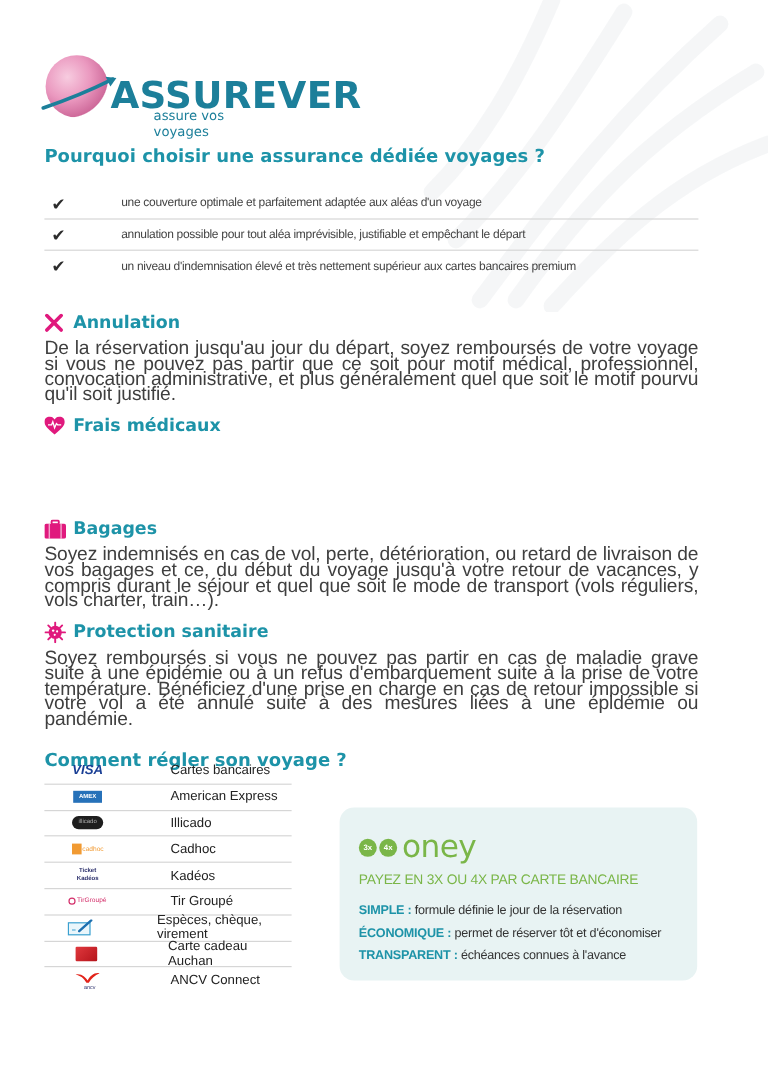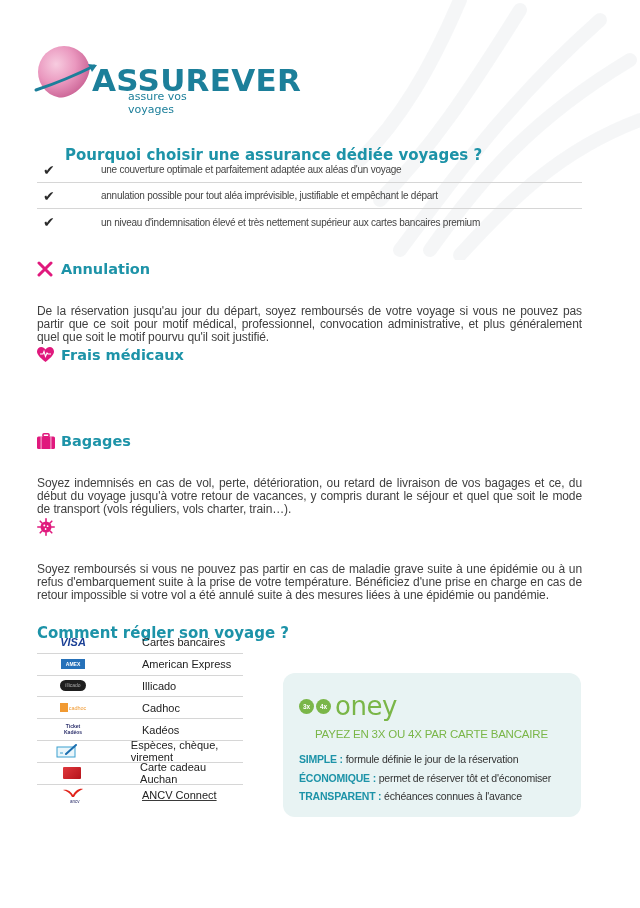--- a/index.html
+++ b/index.html
@@ -9,51 +9,51 @@
   .bg-leaf { position: absolute; right: 0; top: 0; width: 300px; height: 260px; pointer-events: none; opacity: 0.55; }
 
   .logo { position: absolute; left: 34px; top: 44px; width: 200px; height: 60px; }
   .logo-globe { position: absolute; left: 4px; top: 2px; width: 52px; height: 52px; border-radius: 50%;
     background: radial-gradient(circle at 35% 35%, #f6c6dc 0%, #e88db8 40%, #c9598f 70%, rgba(255,255,255,0) 72%); opacity: 0.9; }
   .logo-swoosh { position: absolute; left: 0; top: 14px; width: 80px; height: 40px; }
   .logo-name { position: absolute; left: 58px; top: 18px; font-size: 31px; font-weight: bold; color: #1c7f9a; letter-spacing: 0.3px; font-family: "DejaVu Sans", sans-serif; }
   .logo-tagline { position: absolute; left: 60px; top: 46px; font-size: 11px; color: #1c7f9a; font-family: "DejaVu Sans", sans-serif; margin-left: 34px; }
 
   .h-main { position: absolute; left: 37px; font-size: 15px; font-weight: bold; color: #1d93a8; font-family: "DejaVu Sans", sans-serif; }
-  .why-title { top: 146px; margin-left: 28px; }
+  .why-title { top: 121px; }
 
   .why-list { position: absolute; left: 37px; top: 157px; width: 545px; }
   .why-item { display: flex; align-items: center; height: 26px; border-bottom: 1px solid #d6d6d6; }
   .why-item:last-child { border-bottom: none; }
   .why-check { width: 28px; padding-left: 6px; font-size: 14px; color: #2c2c2c; }
   .why-text { font-size: 10px; color: #444; letter-spacing: -0.25px; padding-left: 36px; }
 
   .section { position: absolute; left: 37px; width: 545px; }
   .section-head { display: flex; align-items: center; height: 22px; }
   .section-icon { width: 24px; height: 20px; display: flex; align-items: center; justify-content: flex-start; }
   .section-title { font-size: 14.5px; font-weight: bold; color: #1d93a8; font-family: "DejaVu Sans", sans-serif; }
-  .section-body { margin-top: 25px; font-size: 12px; line-height: 12.8px; text-align: justify; color: #3f3f3f; letter-spacing: -0.1px; }
+  .section-body { margin-top: 5px; font-size: 16px; line-height: 12.8px; text-align: justify; color: #3f3f3f; letter-spacing: -0.1px; }
 
   .s1 { top: 258px; }
   .s2 { top: 344px; }
   .s3 { top: 430px; }
   .s4 { top: 516px; }
 
   .pay-title { top: 624px; font-size: 15px; }
   .pay-list { position: absolute; left: 37px; top: 632px; width: 206px; }
   .pay-item { display: flex; align-items: center; height: 21.8px; border-bottom: 1px solid #d6d6d6; }
-  .pay-item:last-child { border-bottom: none; text-decoration: underline; }
+  .pay-item:last-child { border-bottom: none; }
   .pay-logo { width: 72px; display: flex; justify-content: center; align-items: center; }
   .pay-label { font-size: 11px; color: #222; margin-left: 33px; }
 
   .oney { position: absolute; left: 283px; top: 673px; width: 298px; height: 144px; background: #e8f3f3; border-radius: 12px; }
   .oney-logo { position: absolute; left: 16px; top: 20px; height: 26px; display: flex; align-items: center; }
   .oney-bubble { width: 15px; height: 15px; border-radius: 50%; background: #7ab648; color: #fff; font-size: 6.5px; font-weight: bold; display: flex; align-items: center; justify-content: center; margin-right: 2px; }
   .oney-word { font-size: 26px; color: #7ab648; font-family: "DejaVu Sans", sans-serif; margin-left: 2px; letter-spacing: -0.5px; line-height: 26px; }
-  .oney-headline { position: absolute; left: 32px; top: 55px; font-size: 11.5px; color: #7ab648; letter-spacing: -0.2px; }
+  .oney-headline { position: absolute; left: 16px; top: 55px; font-size: 11.5px; color: #7ab648; letter-spacing: -0.2px; }
   .oney-rows { position: absolute; left: 16px; top: 77px; }
   .oney-row { font-size: 10.5px; line-height: 18.5px; color: #333; letter-spacing: -0.2px; }
   .oney-row b { color: #1d93a8; }
 </style>
 </head>
 <body>
 
 <svg class="bg-leaf" viewBox="0 0 300 260">
   <g stroke="#eef0f2" stroke-width="14" fill="none" stroke-linecap="round">
     <path d="M60 250 C120 170 170 100 260 20"></path>
@@ -135,20 +135,21 @@
       <svg width="18" height="18" viewBox="0 0 18 18">
         <g stroke="#e0197d" stroke-width="1.6" stroke-linecap="round">
           <path d="M9 0.8 V3.5 M9 14.5 V17.2 M0.8 9 H3.5 M14.5 9 H17.2 M3.2 3.2 L5 5 M13 13 L14.8 14.8 M14.8 3.2 L13 5 M5 13 L3.2 14.8"></path>
         </g>
         <circle cx="9" cy="9" r="5.5" fill="#e0197d"></circle>
         <circle cx="7.3" cy="7.5" r="1" fill="#fff"></circle>
         <circle cx="10.6" cy="8.2" r="0.9" fill="#fff"></circle>
         <circle cx="8.6" cy="11" r="0.9" fill="#fff"></circle>
       </svg>
     </span>
+    <span class="section-title">Protection sanitaire</span>
   </div>
   <p class="section-body">Soyez remboursés si vous ne pouvez pas partir en cas de maladie grave suite à une épidémie ou à un refus d'embarquement suite à la prise de votre température. Bénéficiez d'une prise en charge en cas de retour impossible si votre vol a été annulé suite à des mesures liées à une épidémie ou pandémie.</p>
 </div>
 
 <h2 class="h-main pay-title">Comment régler son voyage ?</h2>
 <div class="pay-list">
   <div class="pay-item">
     <span class="pay-logo">
       <span style="font-weight:bold;font-style:italic;color:#1a3f95;font-size:11px;">VISA</span>
     </span>
@@ -171,20 +172,27 @@
       <span style="display:inline-block;width:8px;height:9px;background:#f19a32;"></span>
       <span style="color:#f19a32;font-size:5.5px;margin-left:1px;">cadhoc</span>
     </span>
     <span class="pay-label">Cadhoc</span>
   </div>
   <div class="pay-item">
     <span class="pay-logo">
       <span style="color:#2b2f6b;font-size:5px;font-weight:bold;width:18px;text-align:center;line-height:5.5px;">Ticket Kadéos</span>
     </span>
     <span class="pay-label">Kadéos</span>
+  </div>
+  <div class="pay-item">
+    <span class="pay-logo">
+      <span style="display:inline-block;width:6px;height:6px;border-radius:50%;border:1.5px solid #d4306b;"></span>
+      <span style="color:#d4306b;font-size:5.5px;margin-left:1px;">TirGroupé</span>
+    </span>
+    <span class="pay-label">Tir Groupé</span>
   </div>
   <div class="pay-item">
     <span class="pay-logo">
       <svg width="22" height="14" viewBox="0 0 22 14">
         <rect x="1" y="3" width="18" height="10" fill="#eaf6fb" stroke="#3aa0d0" stroke-width="1"></rect>
         <path d="M4 9 L7 9" stroke="#3aa0d0" stroke-width="1"></path>
         <path d="M10 10 L20 1" stroke="#1d6fb0" stroke-width="2" stroke-linecap="round"></path>
       </svg>
     </span>
     <span class="pay-label">Espèces, chèque, virement</span>

